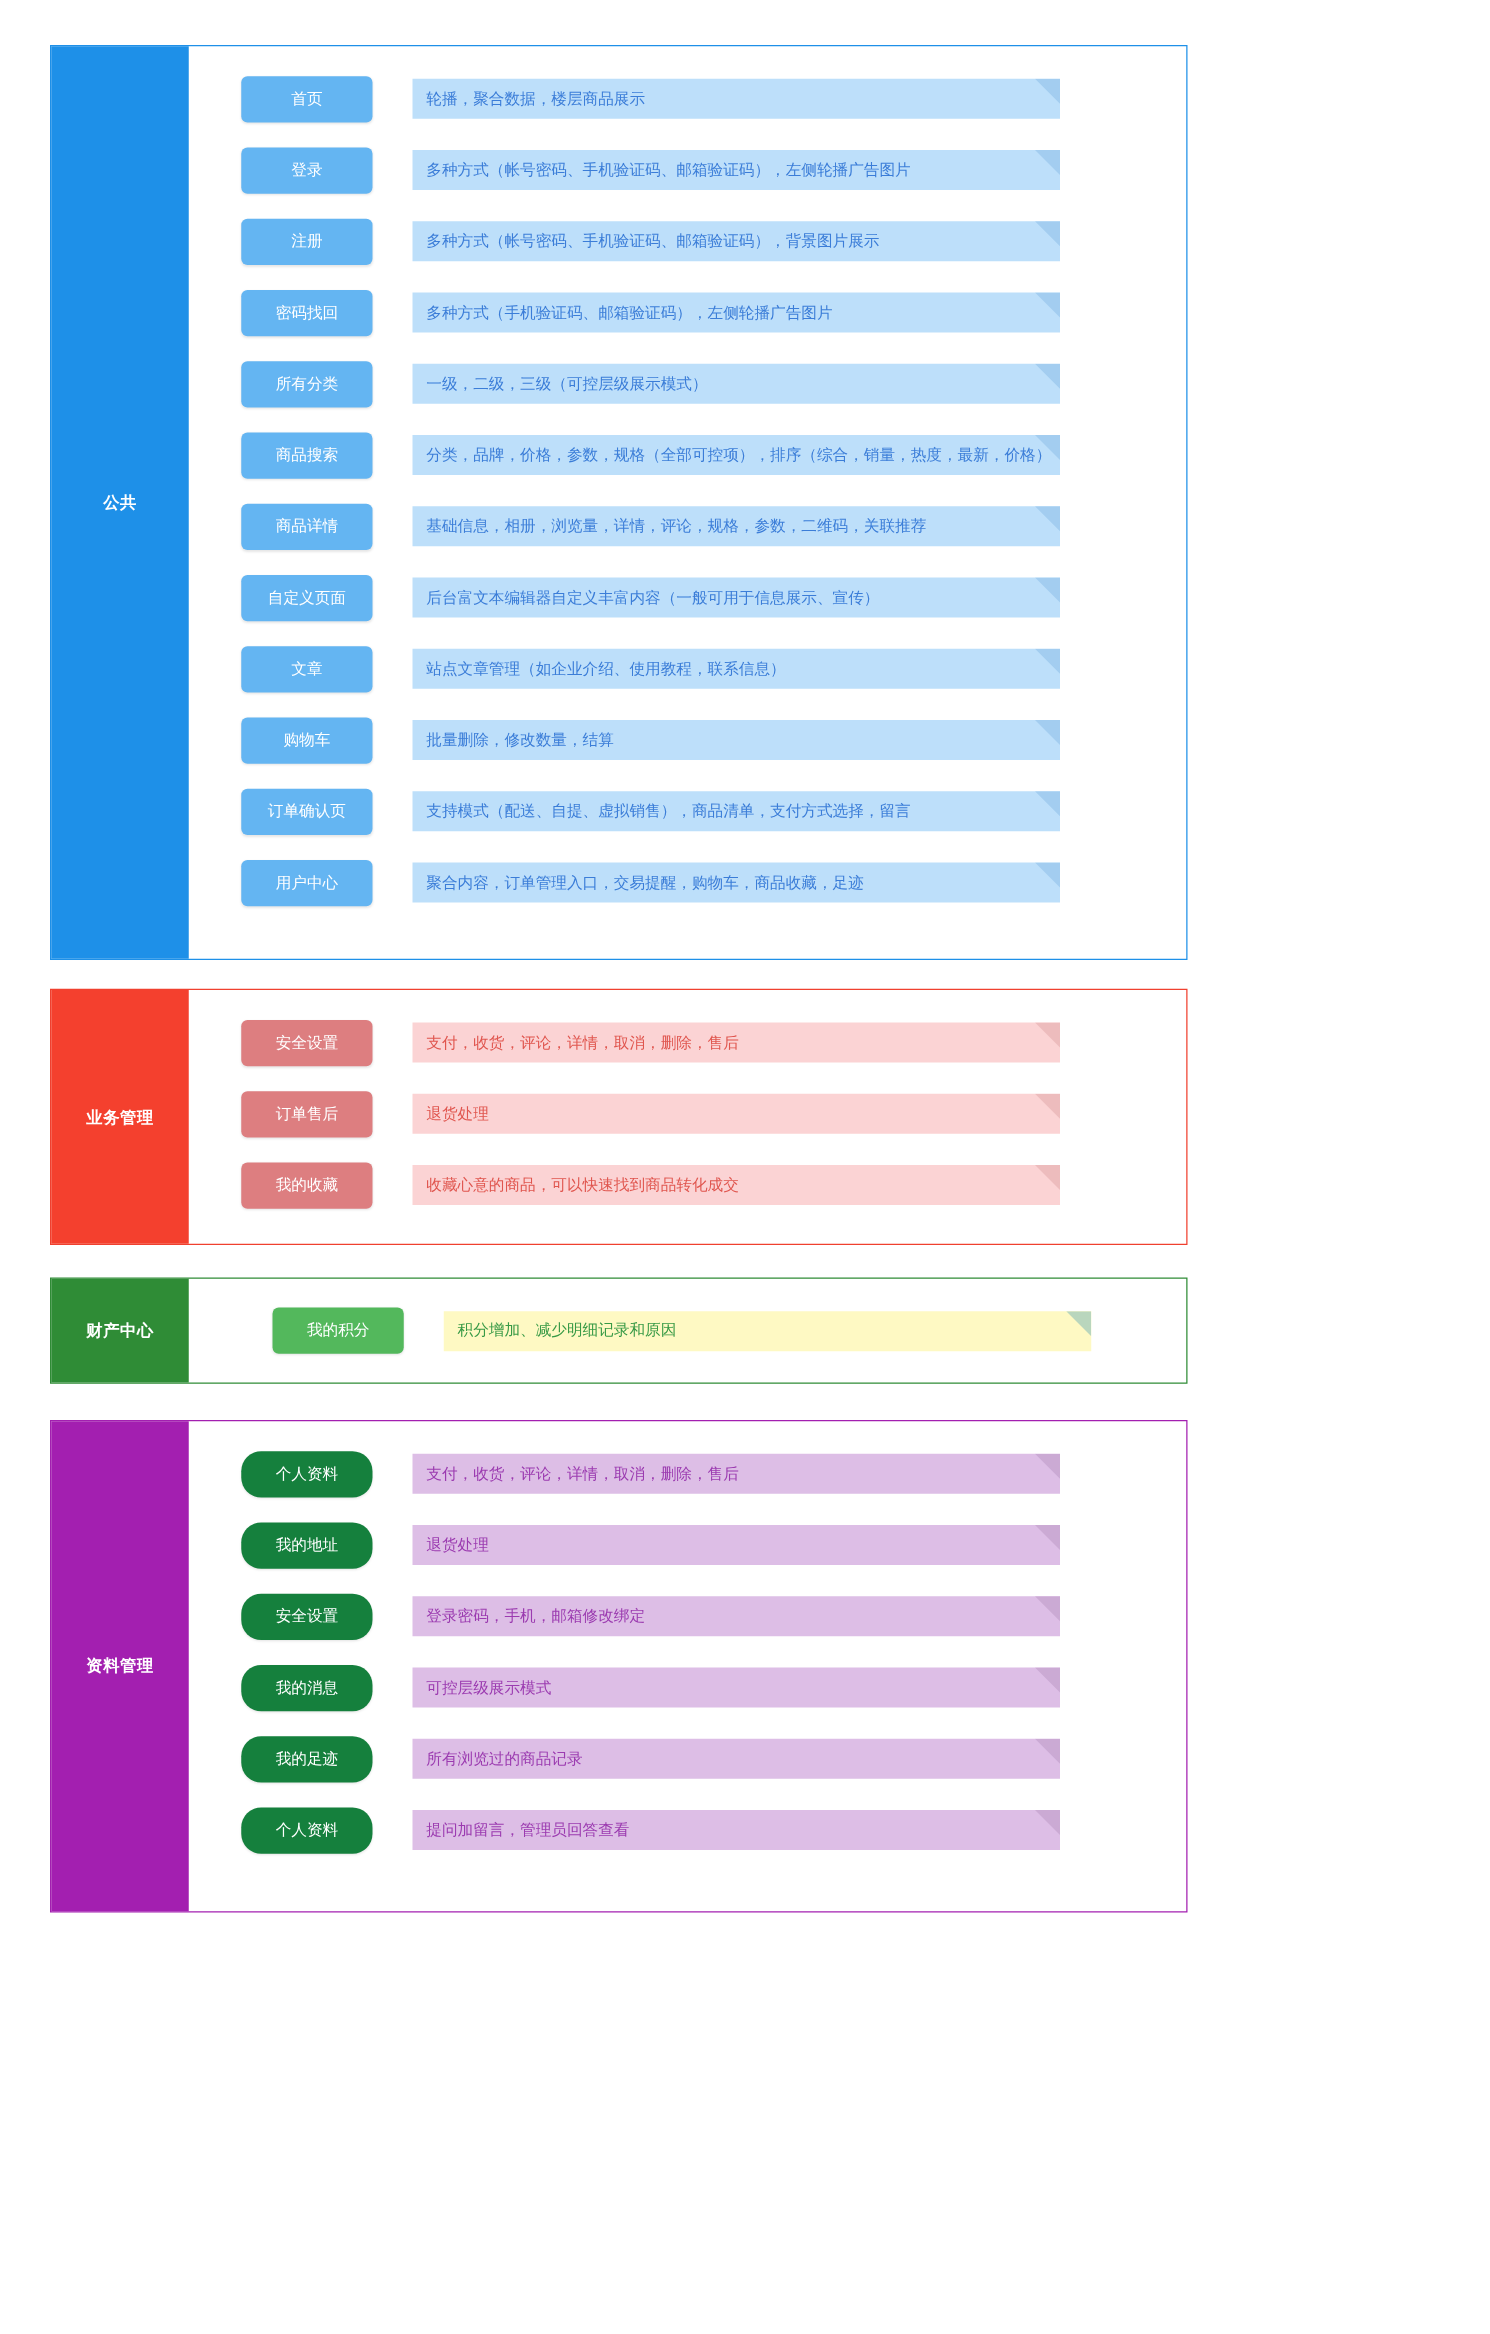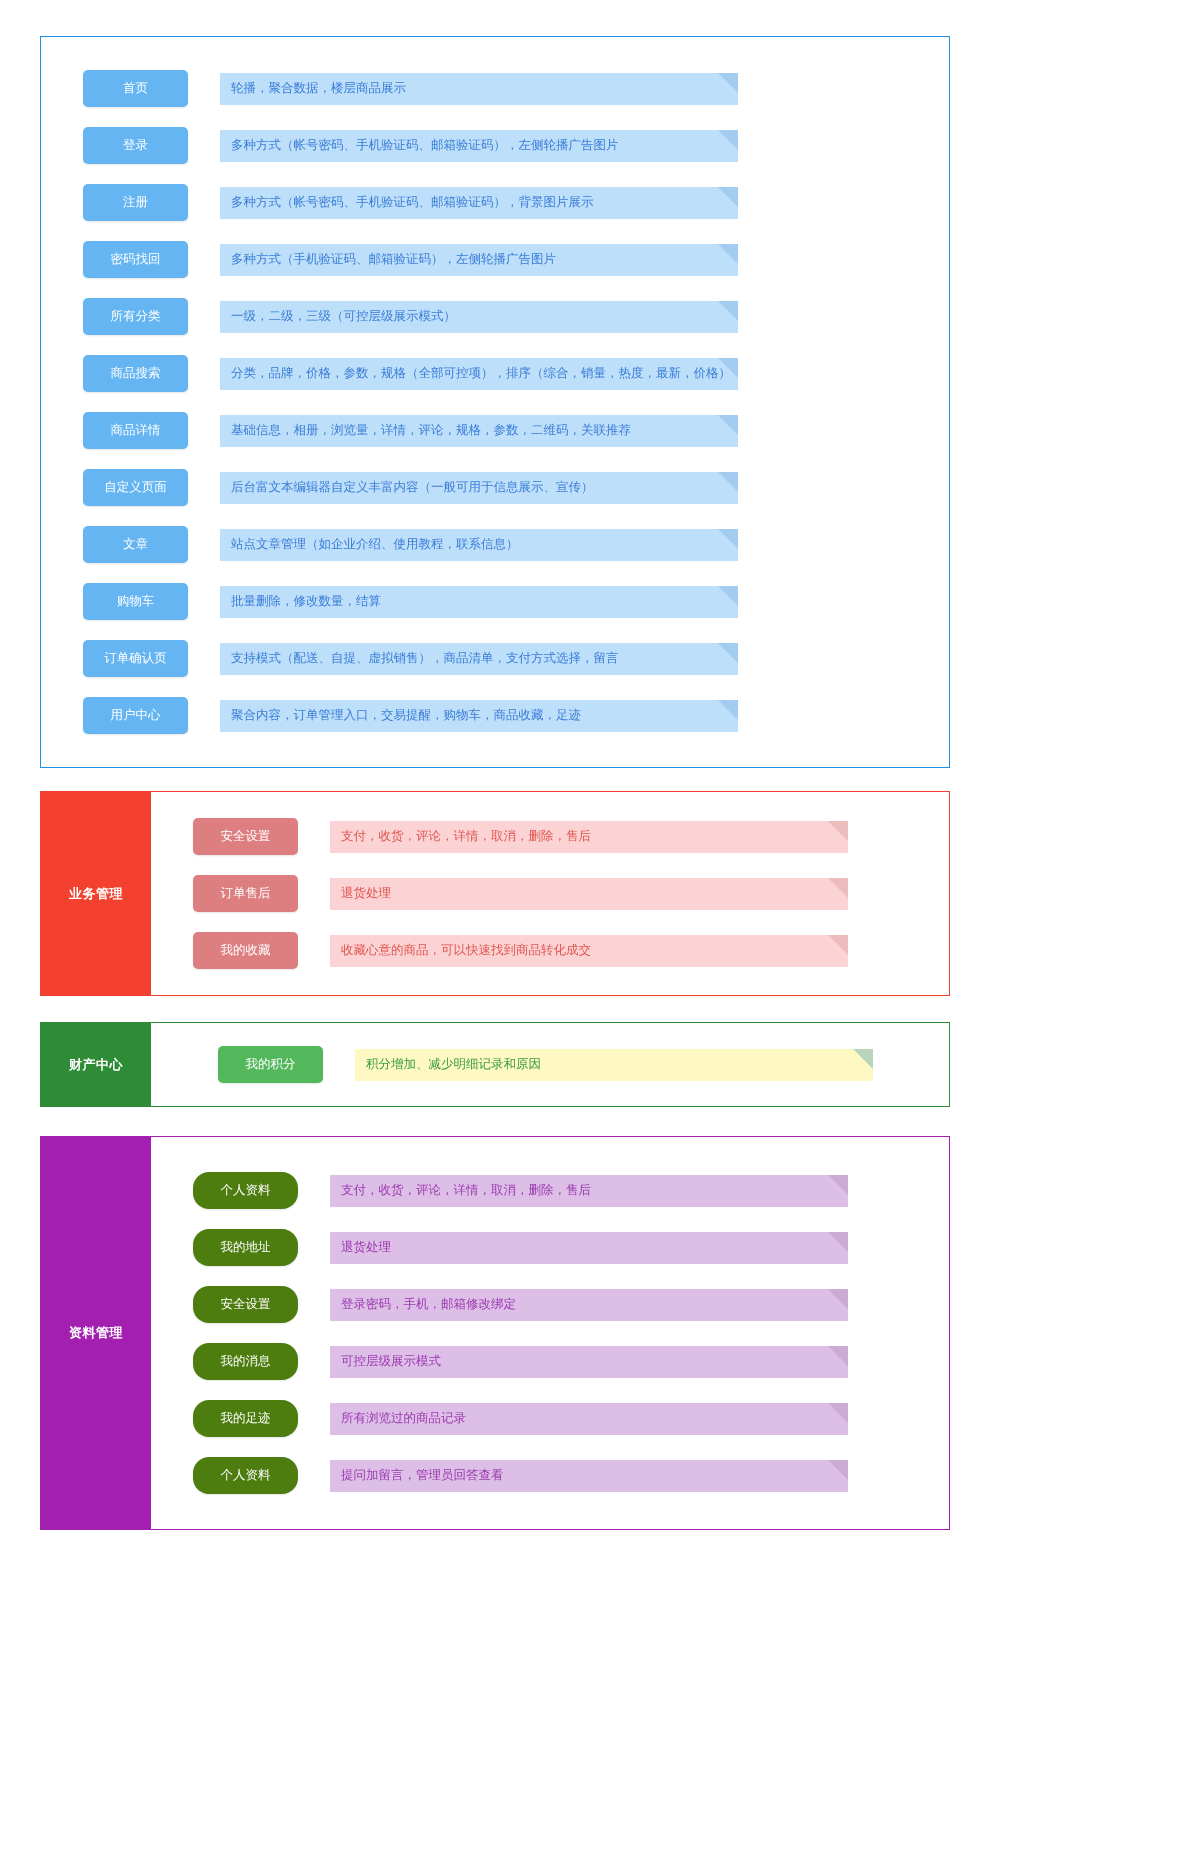--- a/index.html
+++ b/index.html
@@ -41,21 +41,20 @@
     color: #ffffff;
     font-size: 13px;
     font-weight: bold;
     letter-spacing: 0.5px;
   }
   .section .rows {
     flex: 1 1 auto;
     padding: 22px 0 22px 12px;
     display: flex;
     flex-direction: column;
-    justify-content: center;
   }
 
   
   .row {
     display: flex;
     flex-direction: row;
     align-items: center;
     height: 40px;
     margin-bottom: 17px;
   }
@@ -115,30 +114,31 @@
   
   #sec-finance { top: 1022px; height: 85px; border-color: #2f8c36; gap: 25px; }
   #sec-finance .cat { background: #2f8c36; }
   #sec-finance .pill { background: #53b85c; }
   #sec-finance .band { background: #fef9c3; color: #389a46; }
   #sec-finance .band .fold { border-width: 0 20px 20px 0; border-color: transparent #b9d6bd transparent transparent; }
 
   
   #sec-profile { top: 1136px; height: 394px; border-color: #a31fb0; }
   #sec-profile .cat { background: #a31fb0; }
-  #sec-profile .pill { background: #4d7c0f; border-radius: 16px; }
+  #sec-profile .pill { background: #15803d; border-radius: 16px; }
   #sec-profile .band { background: #ddbee6; color: #9b3bb0; }
   #sec-profile .band .fold { border-width: 0 20px 20px 0; border-color: transparent #cbaad4 transparent transparent; }
 </style>
 </head>
 <body>
 
 <div class="canvas">
 
   <div class="section" id="sec-public">
+    <div class="cat">公共</div>
     <div class="rows">
 
       <div class="row">
         <div class="pill">首页</div>
         <div class="gap"></div>
         <div class="band">
           <span>轮播，聚合数据，楼层商品展示</span>
           <span class="fold"></span>
         </div>
       </div>

